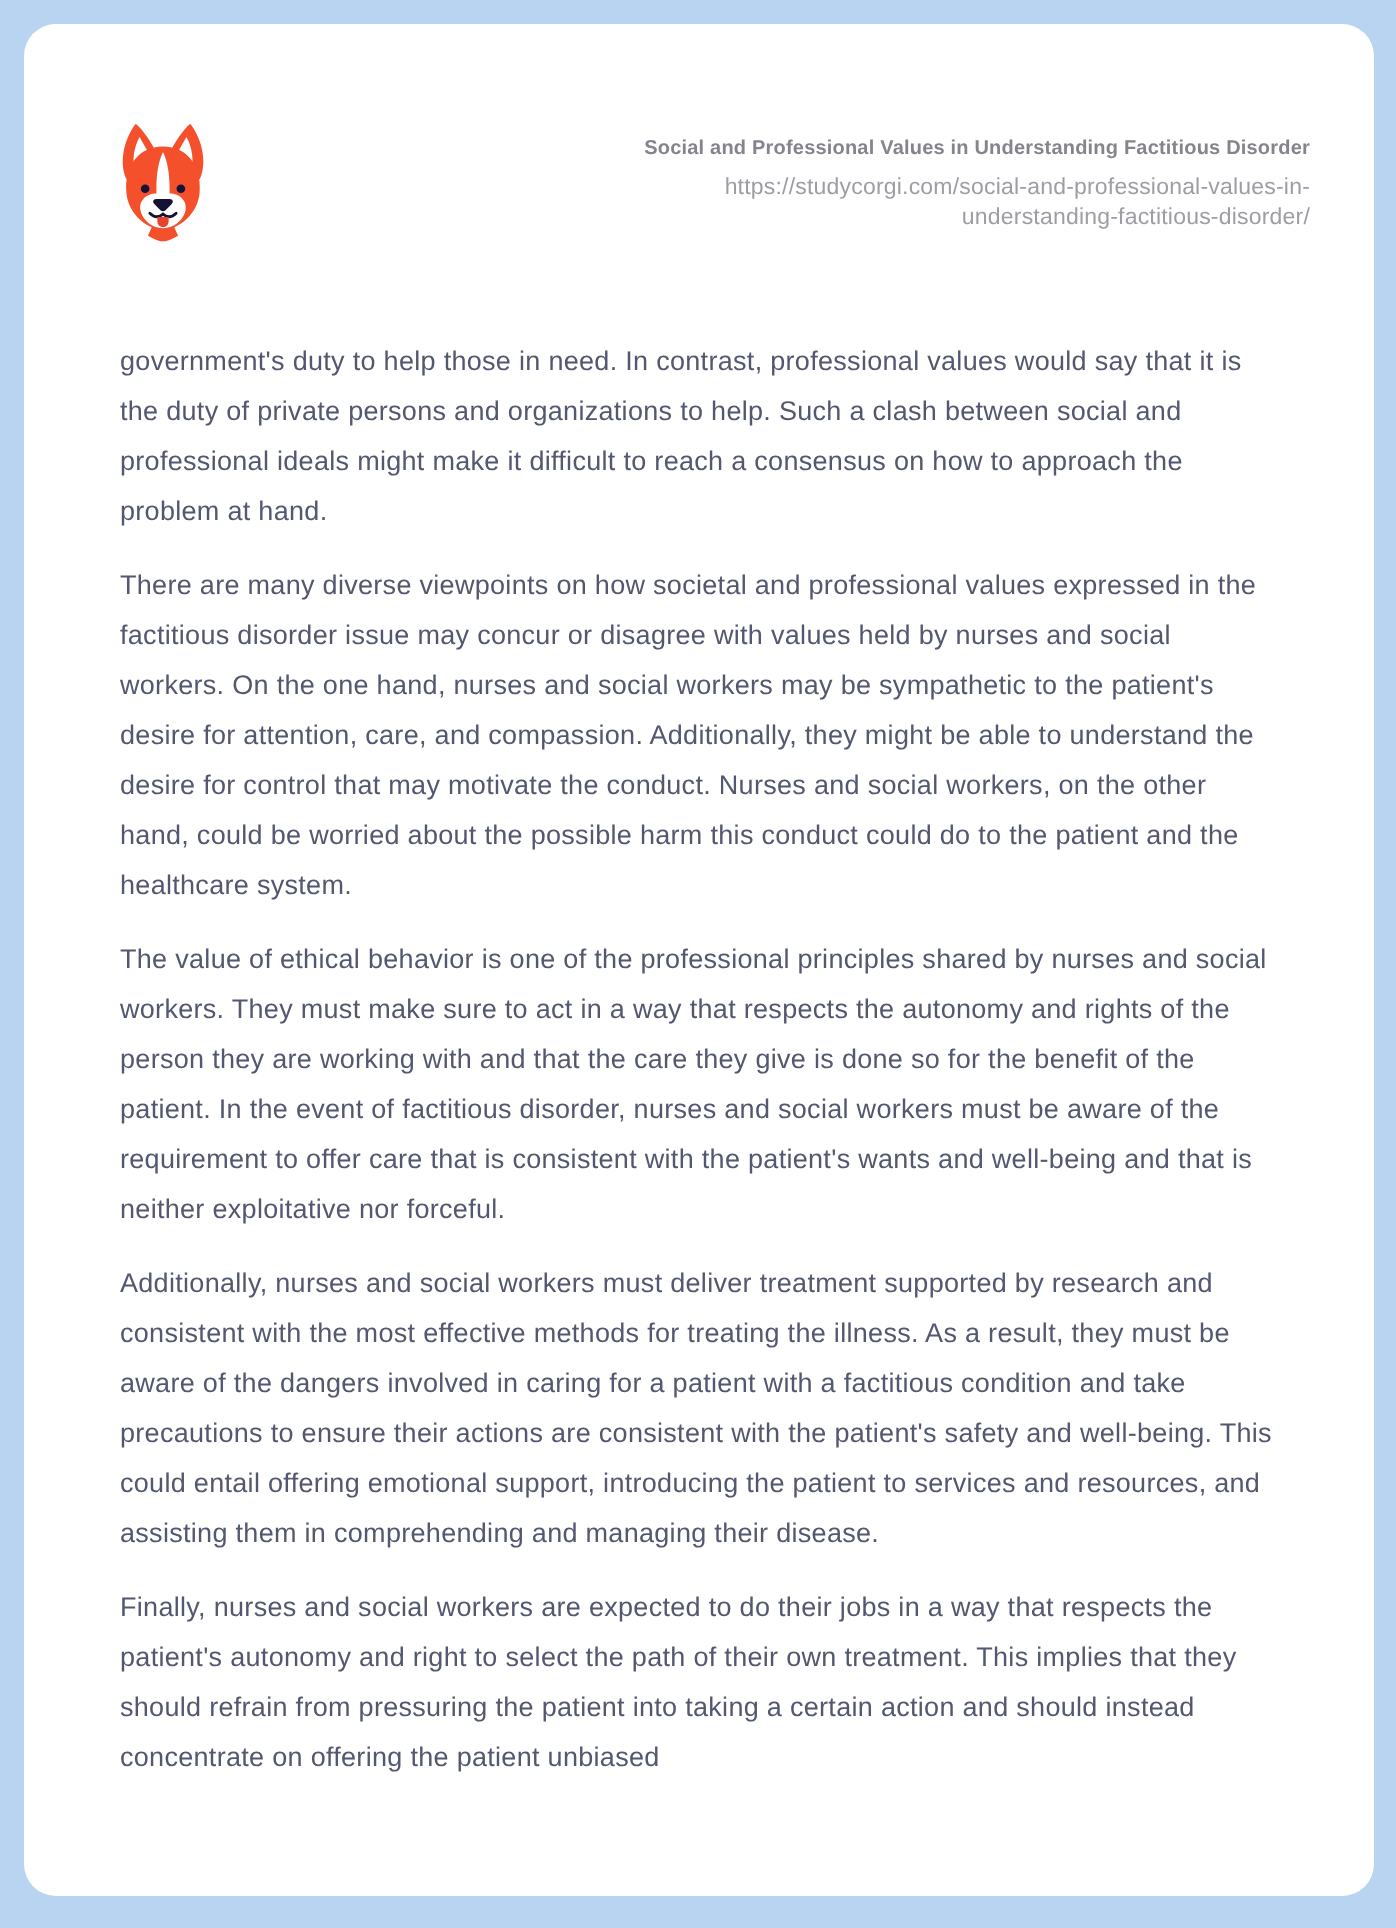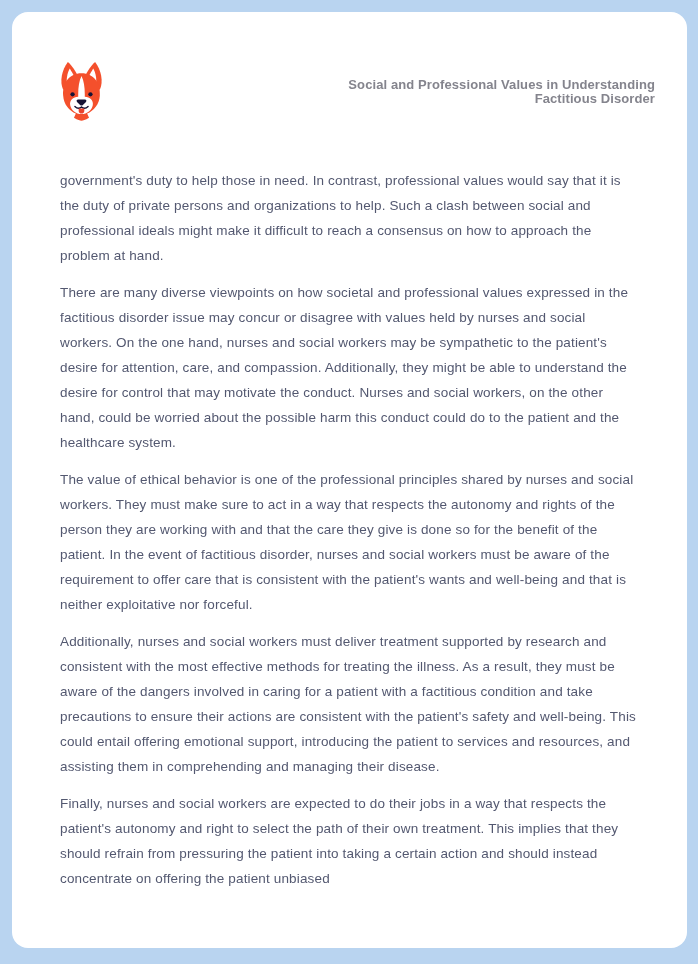--- a/index.html
+++ b/index.html
@@ -43,21 +43,21 @@
     font-weight: normal;
     color: #18174b;
     vertical-align: 10px;
     margin-left: 3px;
   }
   .doc-meta {
     max-width: 342px;
     text-align: right;
   }
   .doc-title {
-    font-size: 13px;
+    font-size: 10px;
     font-weight: bold;
     line-height: 14.5px;
     color: #84848d;
     letter-spacing: 0.1px;
   }
   .doc-url {
     margin-top: 5px;
     font-size: 11.5px;
     line-height: 14.5px;
     color: #9c9da5;
@@ -107,20 +107,21 @@
 
           <path d="M36,97 Q43,104 50,98 Q57,104 64,97" stroke="#151335" stroke-width="3" fill="none" stroke-linecap="round"></path>
 
           <path fill="#e8432c" d="M44,101 h12 v5 a6,6 0 0 1 -12,0 z"></path>
         </svg>
       </span>
     </div>
 
     <div class="doc-meta">
       <div class="doc-title">Social and Professional Values in Understanding Factitious Disorder</div>
+      <a class="doc-url" href="#">https://studycorgi.com/social-and-professional-values-in-understanding-factitious-disorder/</a>
     </div>
 
   </header>
 
   <main class="article">
     <p>government's duty to help those in need. In contrast, professional values would say that it is the duty of private persons and organizations to help. Such a clash between social and professional ideals might make it difficult to reach a consensus on how to approach the problem at hand.</p>
     <p>There are many diverse viewpoints on how societal and professional values expressed in the factitious disorder issue may concur or disagree with values held by nurses and social workers. On the one hand, nurses and social workers may be sympathetic to the patient's desire for attention, care, and compassion. Additionally, they might be able to understand the desire for control that may motivate the conduct. Nurses and social workers, on the other hand, could be worried about the possible harm this conduct could do to the patient and the healthcare system.</p>
     <p>The value of ethical behavior is one of the professional principles shared by nurses and social workers. They must make sure to act in a way that respects the autonomy and rights of the person they are working with and that the care they give is done so for the benefit of the patient. In the event of factitious disorder, nurses and social workers must be aware of the requirement to offer care that is consistent with the patient's wants and well-being and that is neither exploitative nor forceful.</p>
     <p>Additionally, nurses and social workers must deliver treatment supported by research and consistent with the most effective methods for treating the illness. As a result, they must be aware of the dangers involved in caring for a patient with a factitious condition and take precautions to ensure their actions are consistent with the patient's safety and well-being. This could entail offering emotional support, introducing the patient to services and resources, and assisting them in comprehending and managing their disease.</p>
     <p>Finally, nurses and social workers are expected to do their jobs in a way that respects the patient's autonomy and right to select the path of their own treatment. This implies that they should refrain from pressuring the patient into taking a certain action and should instead concentrate on offering the patient unbiased</p>

